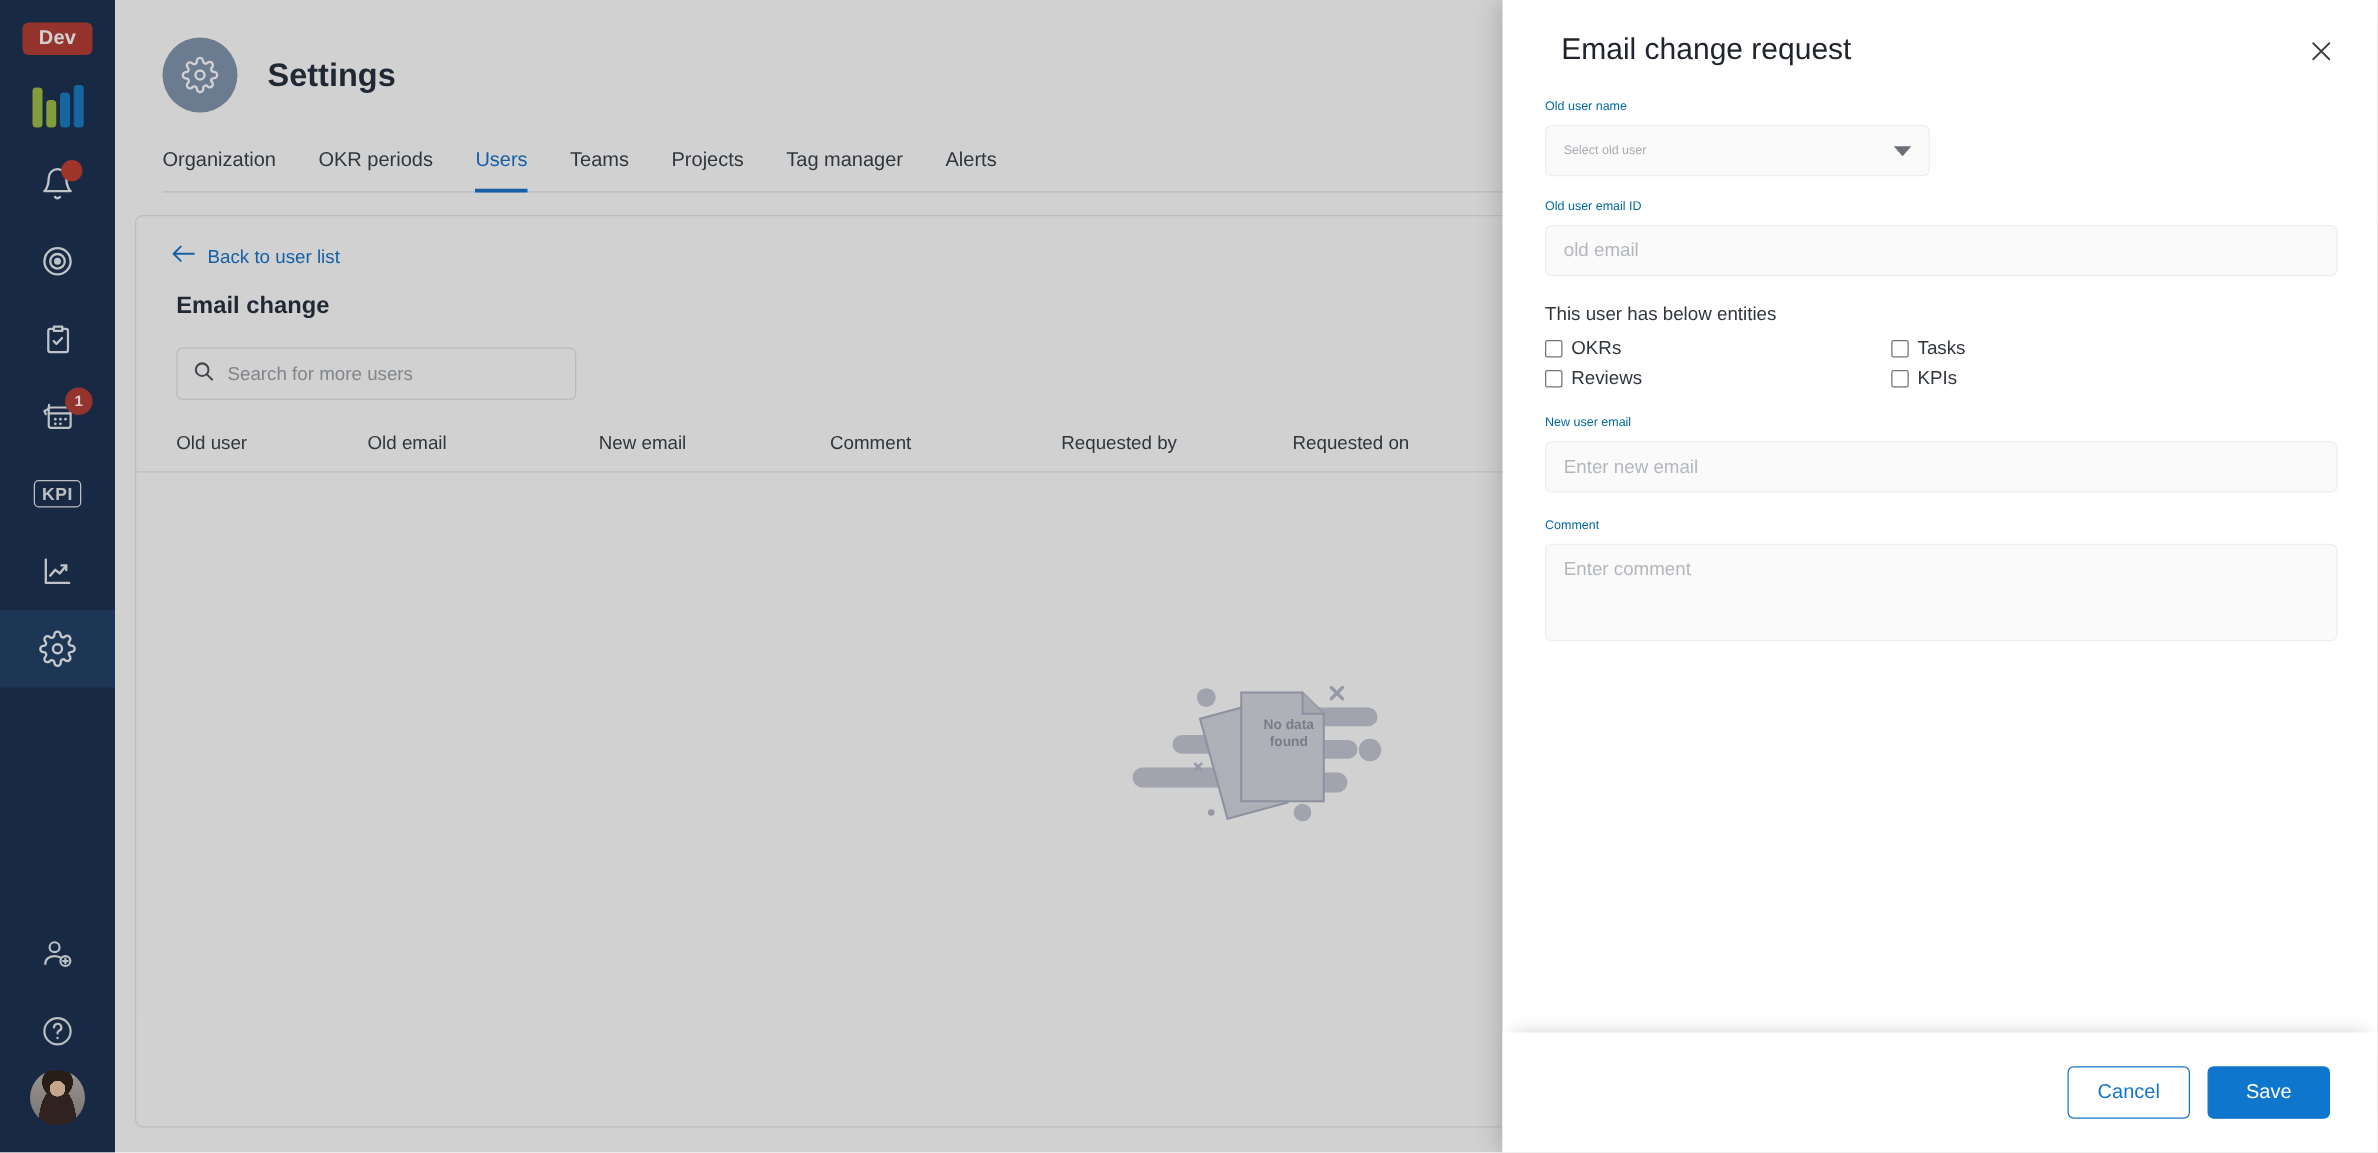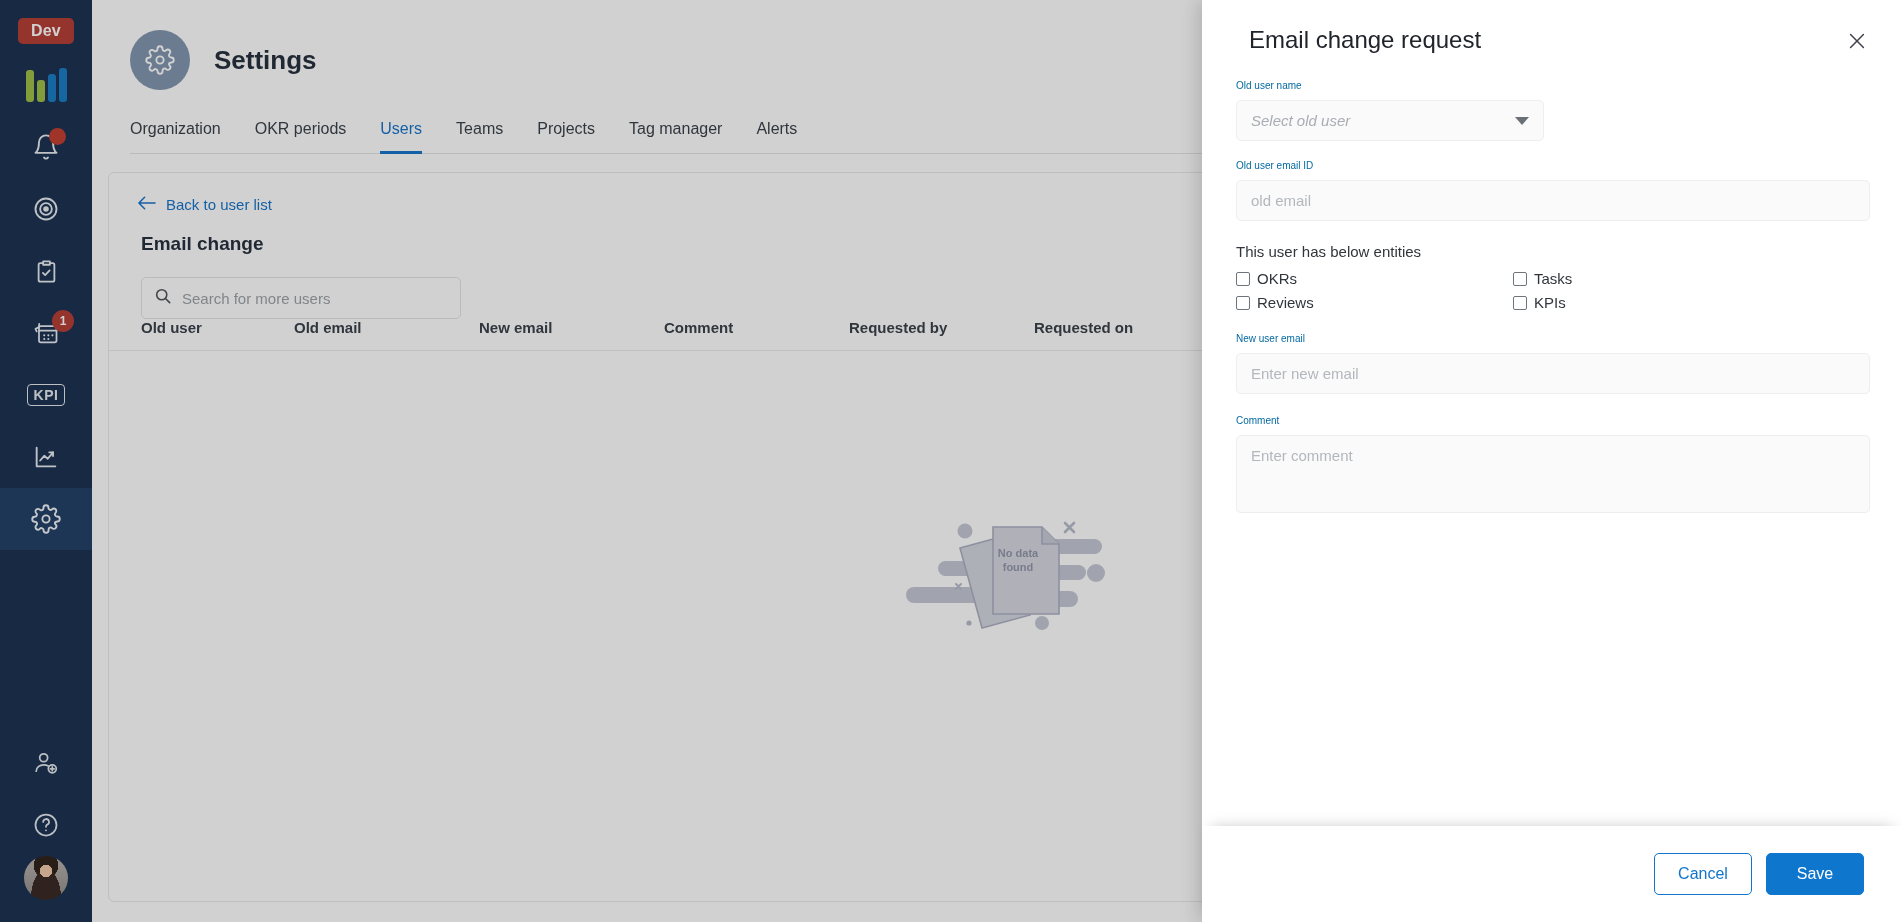--- a/index.html
+++ b/index.html
@@ -112,40 +112,40 @@
     background: #fff;
   }
   .search-box input {
     border: 0; outline: 0; font-size: 15px; color: #333;
     background: transparent; width: 100%;
     font-family: "Liberation Sans", sans-serif;
   }
   .search-box input::placeholder { color: #9aa0a6; }
 
   .tbl-head {
-    display: flex; 
-    border-bottom: 1px solid #e6e8eb; padding-bottom: 14px; font-weight: bold;
+    display: flex; margin-top: 26px;
+    border-bottom: 1px solid #e6e8eb; padding-bottom: 14px;
   }
   .tbl-head span {
     font-size: 15px; color: #333b44;
   }
   .col-1 { width: 185px; padding-left: 32px; }
   .col-2 { width: 185px; }
   .col-3 { width: 185px; }
   .col-4 { width: 185px; }
   .col-5 { width: 185px; }
   .col-6 { width: 185px; }
   .col-7 { width: 150px; }
 
   .empty-area {
     height: 430px; display: flex; align-items: center; justify-content: center;
   }
   .empty-ill { position: relative; width: 230px; height: 150px; }
   .nd-text {
-    position: absolute; left: 83px; top: 56px; width: 90px;
+    position: absolute; left: 96px; top: 56px; width: 90px;
     text-align: center; font-size: 11px; font-weight: bold;
     color: #8f93a6; line-height: 1.25; z-index: 4;
   }
 
   
   .overlay {
     position: absolute; left: 0; top: 0; width: 1902px; height: 922px;
     background: rgba(38,38,38,0.21); z-index: 20;
   }
 
@@ -168,21 +168,21 @@
   .field-label {
     font-size: 10px; color: #0369a1; margin-bottom: 9px; display: block;
   }
   .f-group { margin-bottom: 19px; }
   .select-box {
     width: 308px; height: 41px;
     border: 1px solid #eceef1; border-radius: 5px; background: #fafafa;
     display: flex; align-items: center; justify-content: space-between;
     padding: 0 14px; cursor: pointer;
   }
-  .select-text { font-size: 15px; color: #a9adb3; font-style: italic; }
+  .select-text { font-size: 10px; color: #a9adb3; }
   .caret { width: 0; height: 0; border-left: 7px solid transparent;
            border-right: 7px solid transparent; border-top: 8px solid #6b7076; }
   .text-input {
     width: 100%; height: 41px;
     border: 1px solid #eceef1; border-radius: 5px; background: #fafafa;
     padding: 0 14px; font-size: 15px; color: #31363d;
     outline: none; font-family: "Liberation Sans", sans-serif;
   }
   .text-input::placeholder { color: #b3b7bc; }
   .entities-title { font-size: 15px; color: #31363d; margin: 22px 0 10px; }

